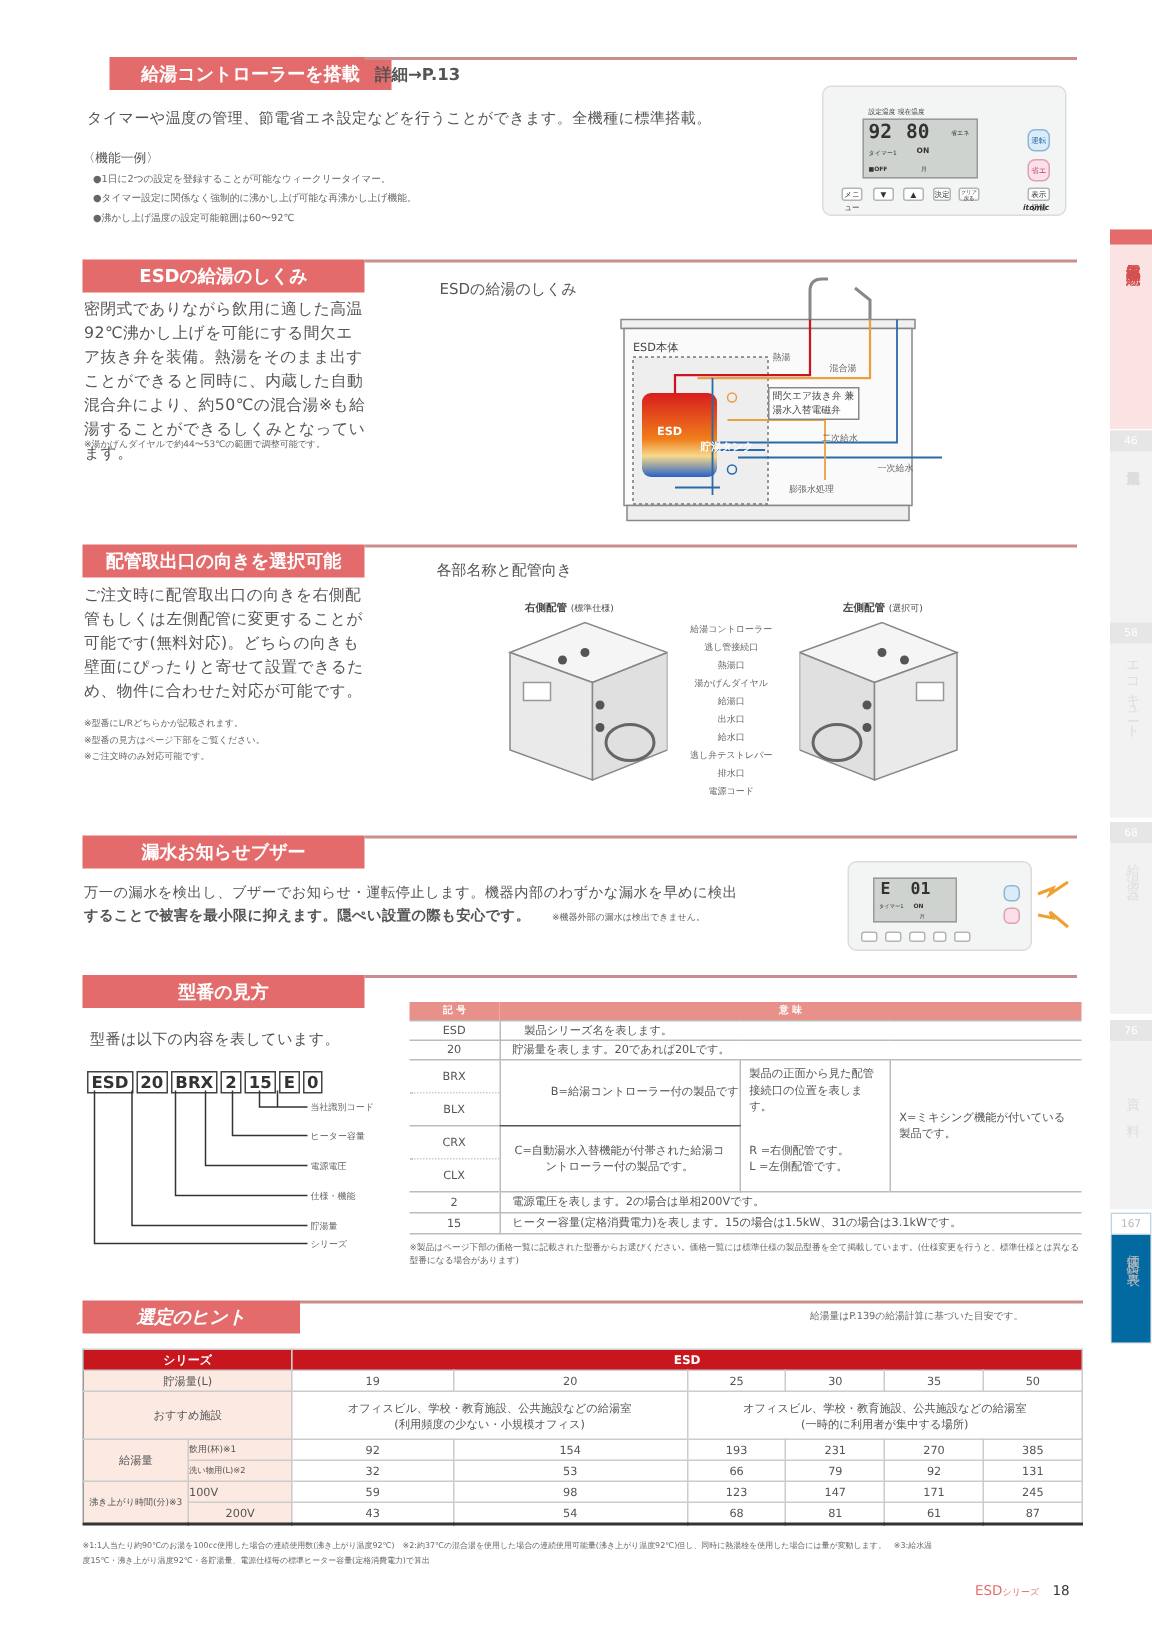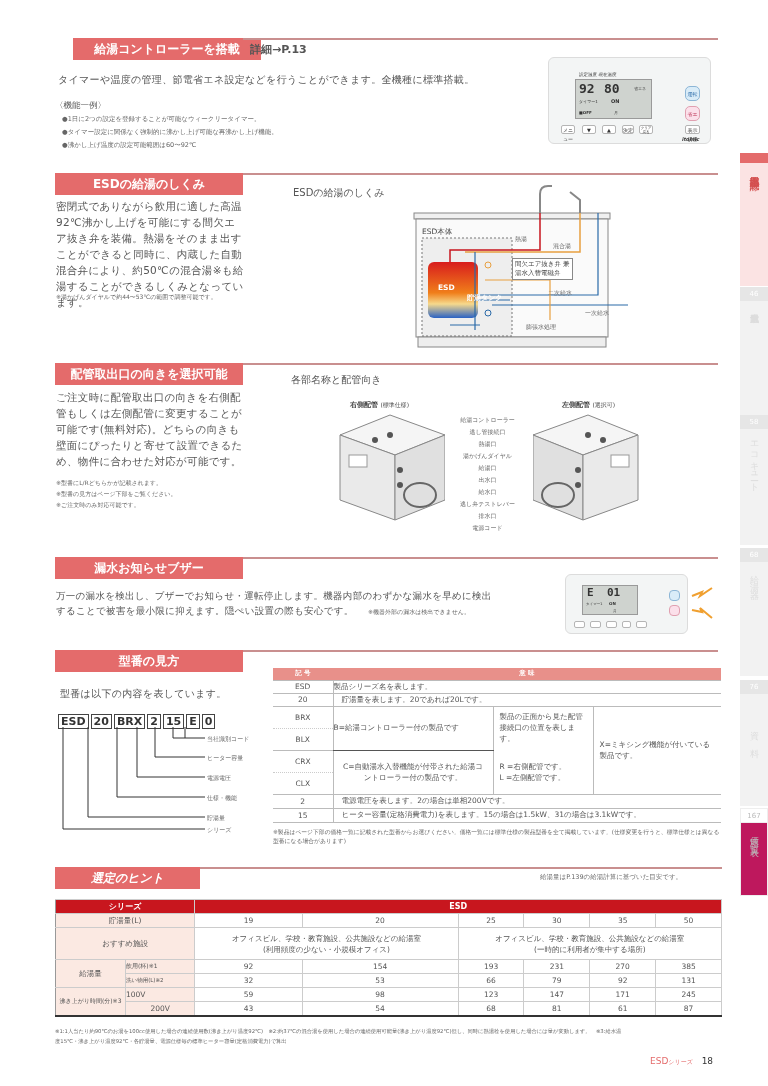--- a/index.html
+++ b/index.html
@@ -171,21 +171,21 @@
   <div class="tiny" style="height:12px;line-height:12px;">出水口</div>
   <div class="tiny" style="height:12px;line-height:12px;">給水口</div>
   <div class="tiny" style="height:12px;line-height:12px;">逃し弁テストレバー</div>
   <div class="tiny" style="height:12px;line-height:12px;">排水口</div>
   <div class="tiny" style="height:12px;line-height:12px;">電源コード</div>
 </div>
 
 <div class="sec-head" style="left:55px;top:557px;width:188px;">漏水お知らせブザー</div>
 <div class="sec-rule" style="left:243px;top:557px;width:475px;"></div>
 <div class="abs body-text" style="left:56px;top:588px;font-size:9.5px;">万一の漏水を検出し、ブザーでお知らせ・運転停止します。機器内部のわずかな漏水を早めに検出</div>
-<div class="abs body-text" style="left:56px;top:603px;font-size:9.5px;">することで被害を最小限に抑えます。隠ぺい設置の際も安心です。</div>
+<div class="abs body-text" style="left:56px;top:603px;font-size:9.5px;font-weight:bold;">することで被害を最小限に抑えます。隠ぺい設置の際も安心です。</div>
 <div class="abs tiny" style="left:368px;top:607px;">※機器外部の漏水は検出できません。</div>
 
 <div class="ctrl" style="left:565px;top:574px;width:123px;height:60px;">
   <div class="lcd" style="left:16px;top:10px;width:56px;height:30px;">
     <span class="abs big" style="left:4px;top:0px;font-size:11px;">E</span>
     <span class="abs big" style="left:24px;top:0px;font-size:11px;">01</span>
     <span class="abs" style="left:3px;top:16px;font-size:3.5px;color:#333;">タイマー1</span>
     <span class="abs" style="left:26px;top:15px;font-size:4px;color:#333;font-weight:bold;">ON</span>
     <span class="abs" style="left:30px;top:23px;font-size:3.5px;color:#333;">月</span>
   </div>
@@ -227,29 +227,29 @@
 <div class="abs tiny" style="left:207px;top:825px;">シリーズ</div>
 
 <table class="abs model-table" style="left:273px;top:668px;width:448px;">
   <tbody>
       <tr>
     <th style="width:60px;margin-left:32px;">記 号</th>
     <th colspan="3">意 味</th>
   </tr>
   <tr style="height:13px;">
     <td style="text-align:center;border-right:1px solid #bbb;">ESD</td>
-    <td colspan="3" style="padding-left:0;">製品シリーズ名を表します。</td>
+    <td colspan="3" style="padding-left:16px;">製品シリーズ名を表します。</td>
   </tr>
   <tr style="height:13px;">
     <td style="text-align:center;border-right:1px solid #bbb;">20</td>
     <td colspan="3" style="padding-left:8px;">貯湯量を表します。20であれば20Lです。</td>
   </tr>
   <tr style="height:22px;">
     <td style="text-align:center;border-right:1px solid #bbb;border-bottom:1px dotted #ccc;">BRX</td>
-    <td rowspan="2" style="text-align:left;border-right:1px solid #bbb;border-bottom:1px solid #555;width:160px;">B=給湯コントローラー付の製品です</td>
+    <td rowspan="2" style="text-align:right;border-right:1px solid #bbb;border-bottom:1px solid #555;width:160px;">B=給湯コントローラー付の製品です</td>
     <td rowspan="2" style="padding:0 6px;border-right:1px solid #bbb;border-bottom:none;width:100px;line-height:11px;font-family:Liberation Mono, monospace;">製品の正面から見た配管接続口の位置を表します。</td>
     <td rowspan="4" style="padding:0 6px;line-height:11px;">X=ミキシング機能が付いている製品です。</td>
   </tr>
   <tr style="height:22px;">
     <td style="text-align:center;border-right:1px solid #bbb;">BLX</td>
   </tr>
   <tr style="height:22px;">
     <td style="text-align:center;border-right:1px solid #bbb;border-bottom:1px dotted #ccc;">CRX</td>
     <td rowspan="2" style="text-align:center;border-right:1px solid #bbb;padding:0 8px;line-height:11px;">C=自動湯水入替機能が付帯された給湯コントローラー付の製品です。</td>
     <td rowspan="2" style="padding:0 6px;border-right:1px solid #bbb;line-height:11px;">
@@ -363,16 +363,16 @@
   <div class="lbl">エコキュート</div>
 </div>
 <div class="sidetab" style="top:548px;height:128px;">
   <div class="num">68</div>
   <div class="lbl" style="letter-spacing:8px;">給湯器</div>
 </div>
 <div class="sidetab" style="top:680px;height:126px;">
   <div class="num">76</div>
   <div class="lbl" style="letter-spacing:18px;padding-top:30px;">資料</div>
 </div>
-<div class="sidetab" style="top:808px;height:88px;background:#be185d;border:1px solid #eee;">
+<div class="sidetab" style="top:808px;height:88px;background:#0369a1;border:1px solid #eee;">
   <div class="num" style="background:#fff;color:#bbb;border-bottom:1px solid #eee;">167</div>
   <div class="lbl" style="color:#bbb;letter-spacing:3px;">価格一覧表</div>
 </div>
 
 </body></html>

